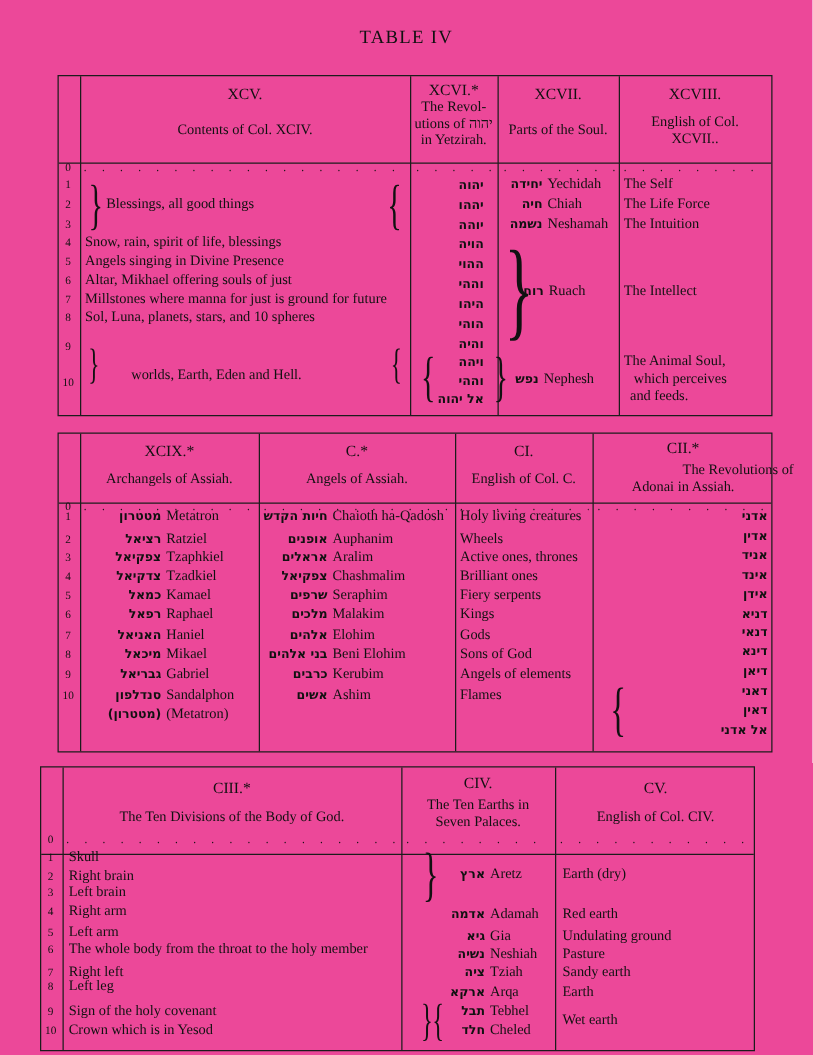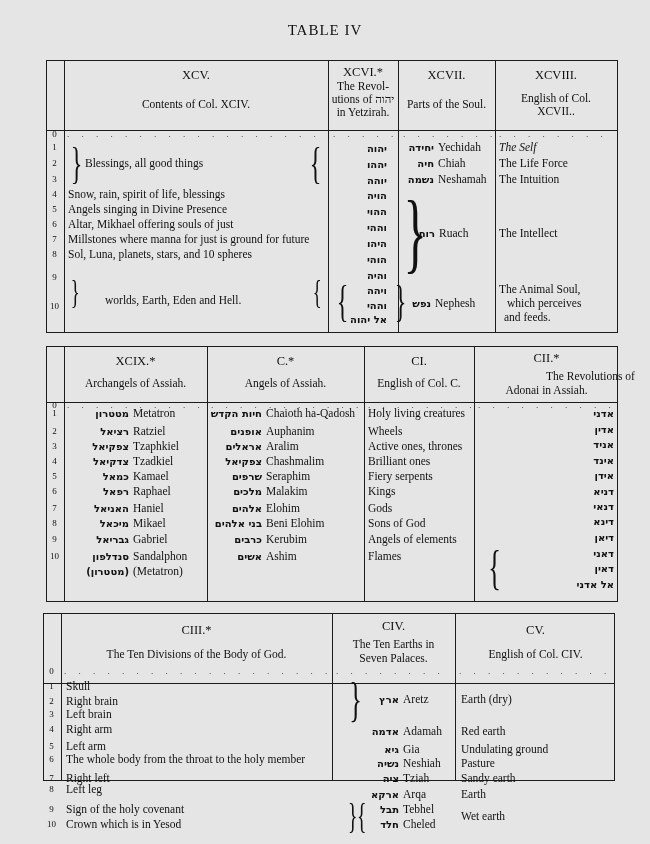--- a/index.html
+++ b/index.html
@@ -1,16 +1,16 @@
 <!DOCTYPE html>
 <html><head>
 <meta charset="utf-8">
 <style>
   html,body{margin:0;padding:0;background:#fff;}
-  .page{position:relative;width:650px;height:844px;background:#e5e5e5;color:#111;
+  .page{position:relative;width:650px;height:844px;background:#ec4899;color:#111;
         font-family:"Liberation Serif","DejaVu Sans",serif;overflow:hidden;}
   .t{position:absolute;font-size:11.5px;line-height:13px;white-space:nowrap;}
   .c{text-align:center;}
   .r{text-align:right;}
   .num{font-size:9px;line-height:13px;}
   .hdr{font-size:12.5px;}
   .sub{font-size:11.5px;}
   .heb{font-family:"DejaVu Sans",sans-serif;font-weight:bold;font-size:10px;}
   .hw{display:inline-block;text-align:right;margin-right:4px;}
   .dots{overflow:hidden;letter-spacing:5px;font-size:9px;}
@@ -91,21 +91,21 @@
     <div class="t r heb" style="left:284px;top:252px;width:56px;">אל יהוה</div>
     <div class="brace" style="left:343px;top:219px;font-size:44px;">}</div>
 
     <div class="t" style="left:355px;top:80px;"><span class="heb hw" style="width:32px;">יחידה</span><span>Yechidah</span></div>
     <div class="t" style="left:355px;top:96px;"><span class="heb hw" style="width:32px;">חיה</span><span>Chiah</span></div>
     <div class="t" style="left:355px;top:112px;"><span class="heb hw" style="width:32px;">נשמה</span><span>Neshamah</span></div>
     <div class="brace" style="left:347px;top:128px;font-size:88px;">}</div>
     <div class="t" style="left:366px;top:166px;"><span class="heb hw" style="width:22px;">רוח</span><span>Ruach</span></div>
     <div class="t" style="left:360px;top:236px;"><span class="heb hw" style="width:24px;">נפש</span><span>Nephesh</span></div>
 
-    <div class="t" style="left:452px;top:80px;font-style:italic;">The Self</div>
+    <div class="t" style="left:452px;top:80px;">The Self</div>
     <div class="t" style="left:452px;top:96px;">The Life Force</div>
     <div class="t" style="left:452px;top:112px;">The Intuition</div>
     <div class="t" style="left:452px;top:166px;">The Intellect</div>
     <div class="t" style="left:452px;top:222px;">The Animal Soul,</div>
     <div class="t" style="left:460px;top:236px;">which perceives</div>
     <div class="t" style="left:457px;top:250px;">and feeds.</div>
   </div>
 
   <div class="tbl" style="left:46px;top:346px;width:572px;height:256px;">
     <div class="vline" style="left:17px;"></div>
@@ -183,21 +183,21 @@
     <div class="t r heb" style="left:440px;top:138px;width:127px;">דניא</div>
     <div class="t r heb" style="left:440px;top:153px;width:127px;">דנאי</div>
     <div class="t r heb" style="left:440px;top:168px;width:127px;">דינא</div>
     <div class="t r heb" style="left:440px;top:184px;width:127px;">דיאן</div>
     <div class="brace" style="left:436px;top:197px;font-size:48px;">{</div>
     <div class="t r heb" style="left:440px;top:200px;width:127px;">דאני</div>
     <div class="t r heb" style="left:440px;top:215px;width:127px;">דאין</div>
     <div class="t r heb" style="left:440px;top:231px;width:127px;">אל אדני</div>
   </div>
 
-  <div class="tbl" style="left:43px;top:613px;width:572px;height:168px;">
+  <div class="tbl" style="left:32px;top:613px;width:572px;height:228px;">
     <div class="vline" style="left:17px;"></div>
     <div class="vline" style="left:288px;"></div>
     <div class="vline" style="left:411px;"></div>
     <div class="hline" style="top:69px;"></div>
 
     <div class="t c hdr" style="left:17px;top:10px;width:271px;">CIII.*</div>
     <div class="t c sub" style="left:17px;top:34px;width:271px;">The Ten Divisions of the Body of God.</div>
     <div class="t c hdr" style="left:288px;top:6px;width:123px;">CIV.</div>
     <div class="t c sub" style="left:288px;top:24px;width:123px;">The Ten Earths in</div>
     <div class="t c sub" style="left:288px;top:38px;width:123px;">Seven Palaces.</div>

